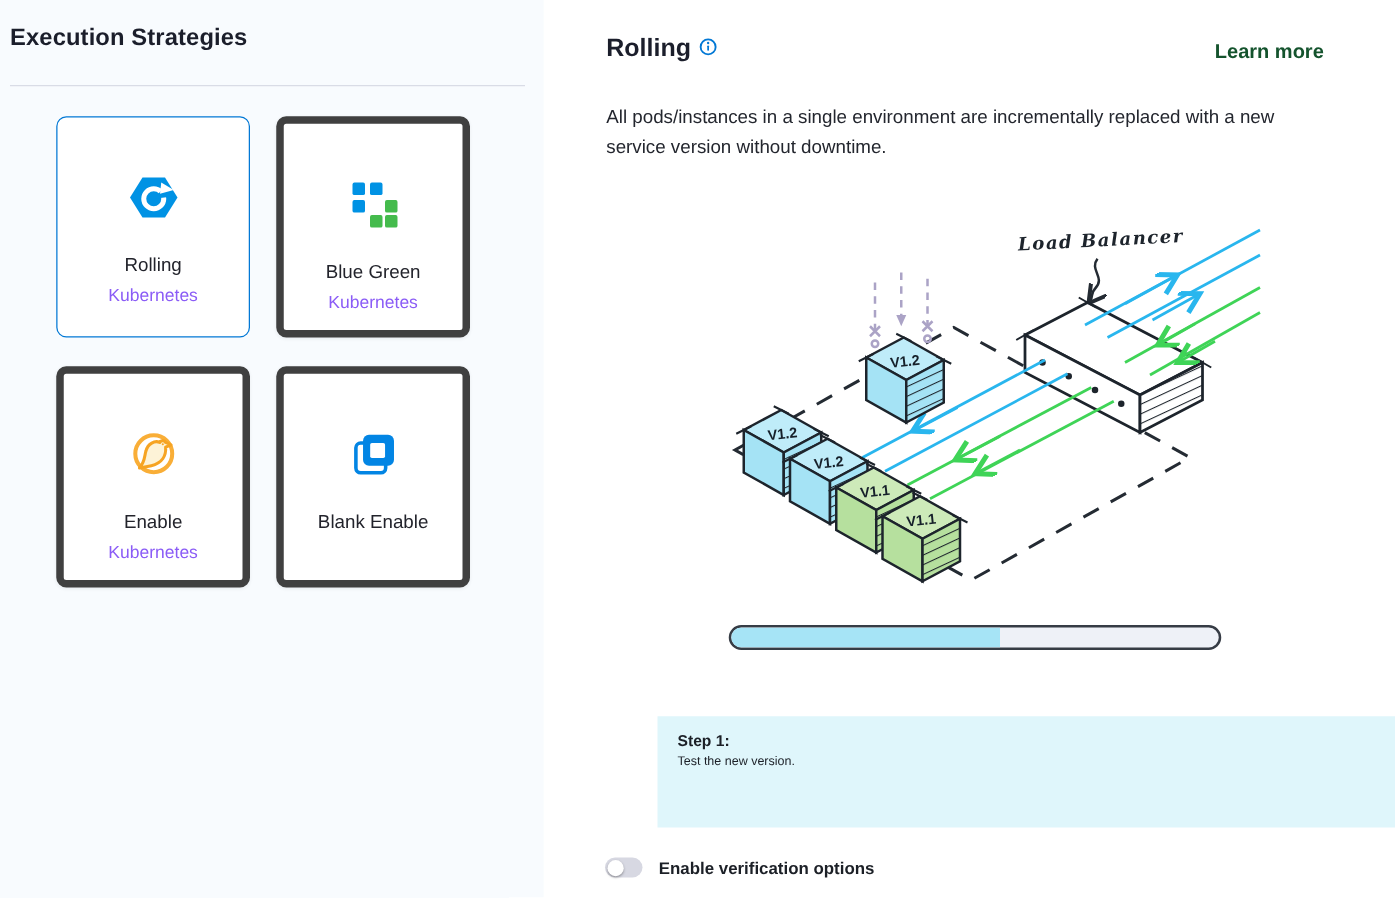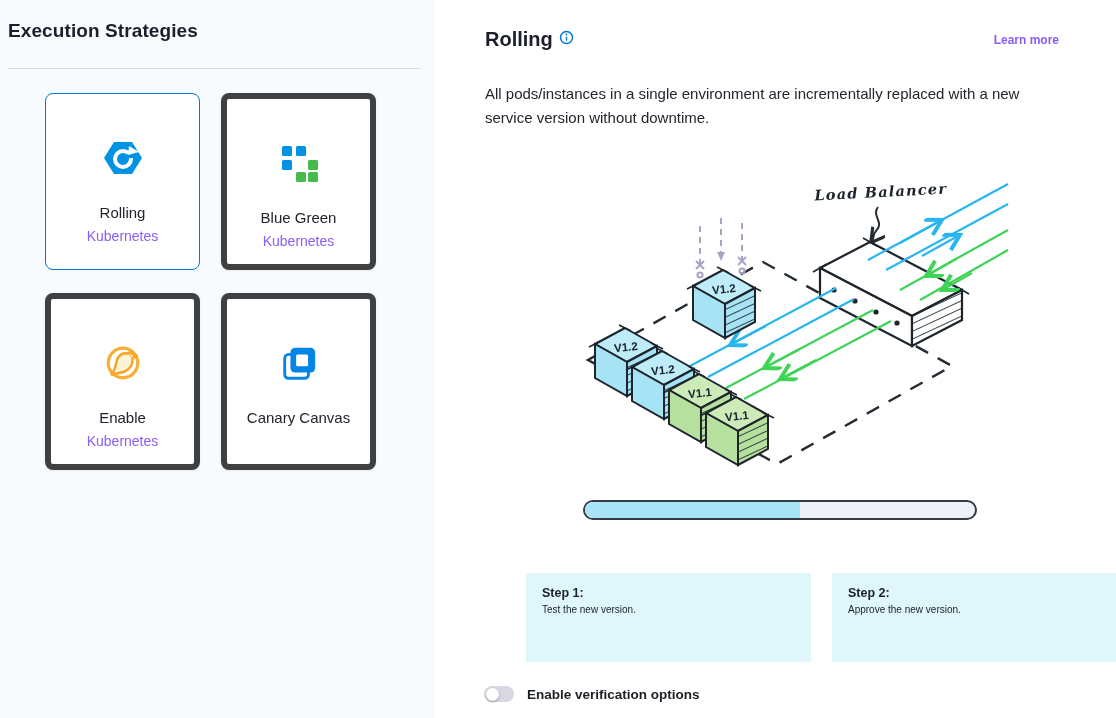--- a/index.html
+++ b/index.html
@@ -16,21 +16,21 @@
   .strategy-card.selected { border:1.5px solid #0278d5; box-shadow:none; }
   .card-icon { width:40px; height:40px; display:flex; align-items:center; justify-content:center; margin-bottom:26px; }
   .card-label { font-size:15px; color:#22232b; font-weight:500; }
   .card-sub { font-size:14px; color:#8b5cf6; margin-top:7px; min-height:13px; }
 
   
   .right-panel { position:absolute; left:435px; top:0; width:681px; height:718px; background:#ffffff; }
   .detail-title-row { position:absolute; left:50px; top:28px; display:flex; align-items:flex-start; }
   .detail-title { font-size:20px; font-weight:700; color:#1b1e2b; }
   .info-icon { margin-left:6px; margin-top:2px; cursor:pointer; }
-  .learn-more { position:absolute; right:57px; top:33px; font-size:12px; font-weight:700; color:#8b5cf6; text-decoration:none; cursor:pointer;margin-left:40px; }
+  .learn-more { position:absolute; right:57px; top:33px; font-size:16px; font-weight:700; color:#14532d; text-decoration:none; cursor:pointer;margin-left:40px; }
   .detail-desc { position:absolute; left:50px; top:82px; width:585px; font-size:15px; line-height:24px; color:#23262e; }
 
   .illustration { position:absolute; left:125px; top:163px; }
   .lb-label { font-size:14.5px; font-weight:700; font-style:italic; letter-spacing:1.2px; fill:#1d242c; font-family:"DejaVu Serif", cursive, serif; }
   .cube-label { font-size:11.5px; font-weight:700; fill:#16202a; }
 
   .progress-track { position:absolute; left:148px; top:500px; width:394px; height:20px; background:#eef1f7; border:2px solid #363c45; border-radius:11px; overflow:hidden; }
   .progress-fill { height:100%; background:#a6e4f6; }
 
   .steps-row { position:absolute; left:49px; top:573px; width:591px; display:flex; gap:21px;margin-left:42px; }
@@ -95,21 +95,21 @@
       </div>
 
       <div class="strategy-card">
         <div class="card-icon">
           <svg width="40" height="36" viewBox="0 0 42 36">
             <rect x="6" y="9" width="25" height="25" rx="4" fill="none" stroke="#0285e4" stroke-width="3"></rect>
             <rect x="12" y="2" width="26" height="26" rx="5" fill="#0285e4"></rect>
             <rect x="18" y="9" width="12.5" height="12.5" rx="1.5" fill="#fff"></rect>
           </svg>
         </div>
-        <div class="card-label">Canary Canvas</div>
+        <div class="card-label">Blank Enable</div>
         <div class="card-sub"></div>
       </div>
 
     </div>
   </div>
 
   <div class="right-panel">
 
     <div class="detail-title-row">
       <span class="detail-title">Rolling</span>
@@ -235,24 +235,20 @@
 
     <div class="progress-track">
       <div class="progress-fill" style="width: 55%;"></div>
     </div>
 
     <div class="steps-row">
       <div class="step-box">
         <div class="step-title">Step 1:</div>
         <div class="step-text">Test the new version.</div>
       </div>
-      <div class="step-box">
-        <div class="step-title">Step 2:</div>
-        <div class="step-text">Approve the new version.</div>
-      </div>
     </div>
 
     <div class="toggle-row">
       <div class="toggle">
         <div class="toggle-knob"></div>
       </div>
       <div class="toggle-label">Enable verification options</div>
     </div>
 
   </div>

